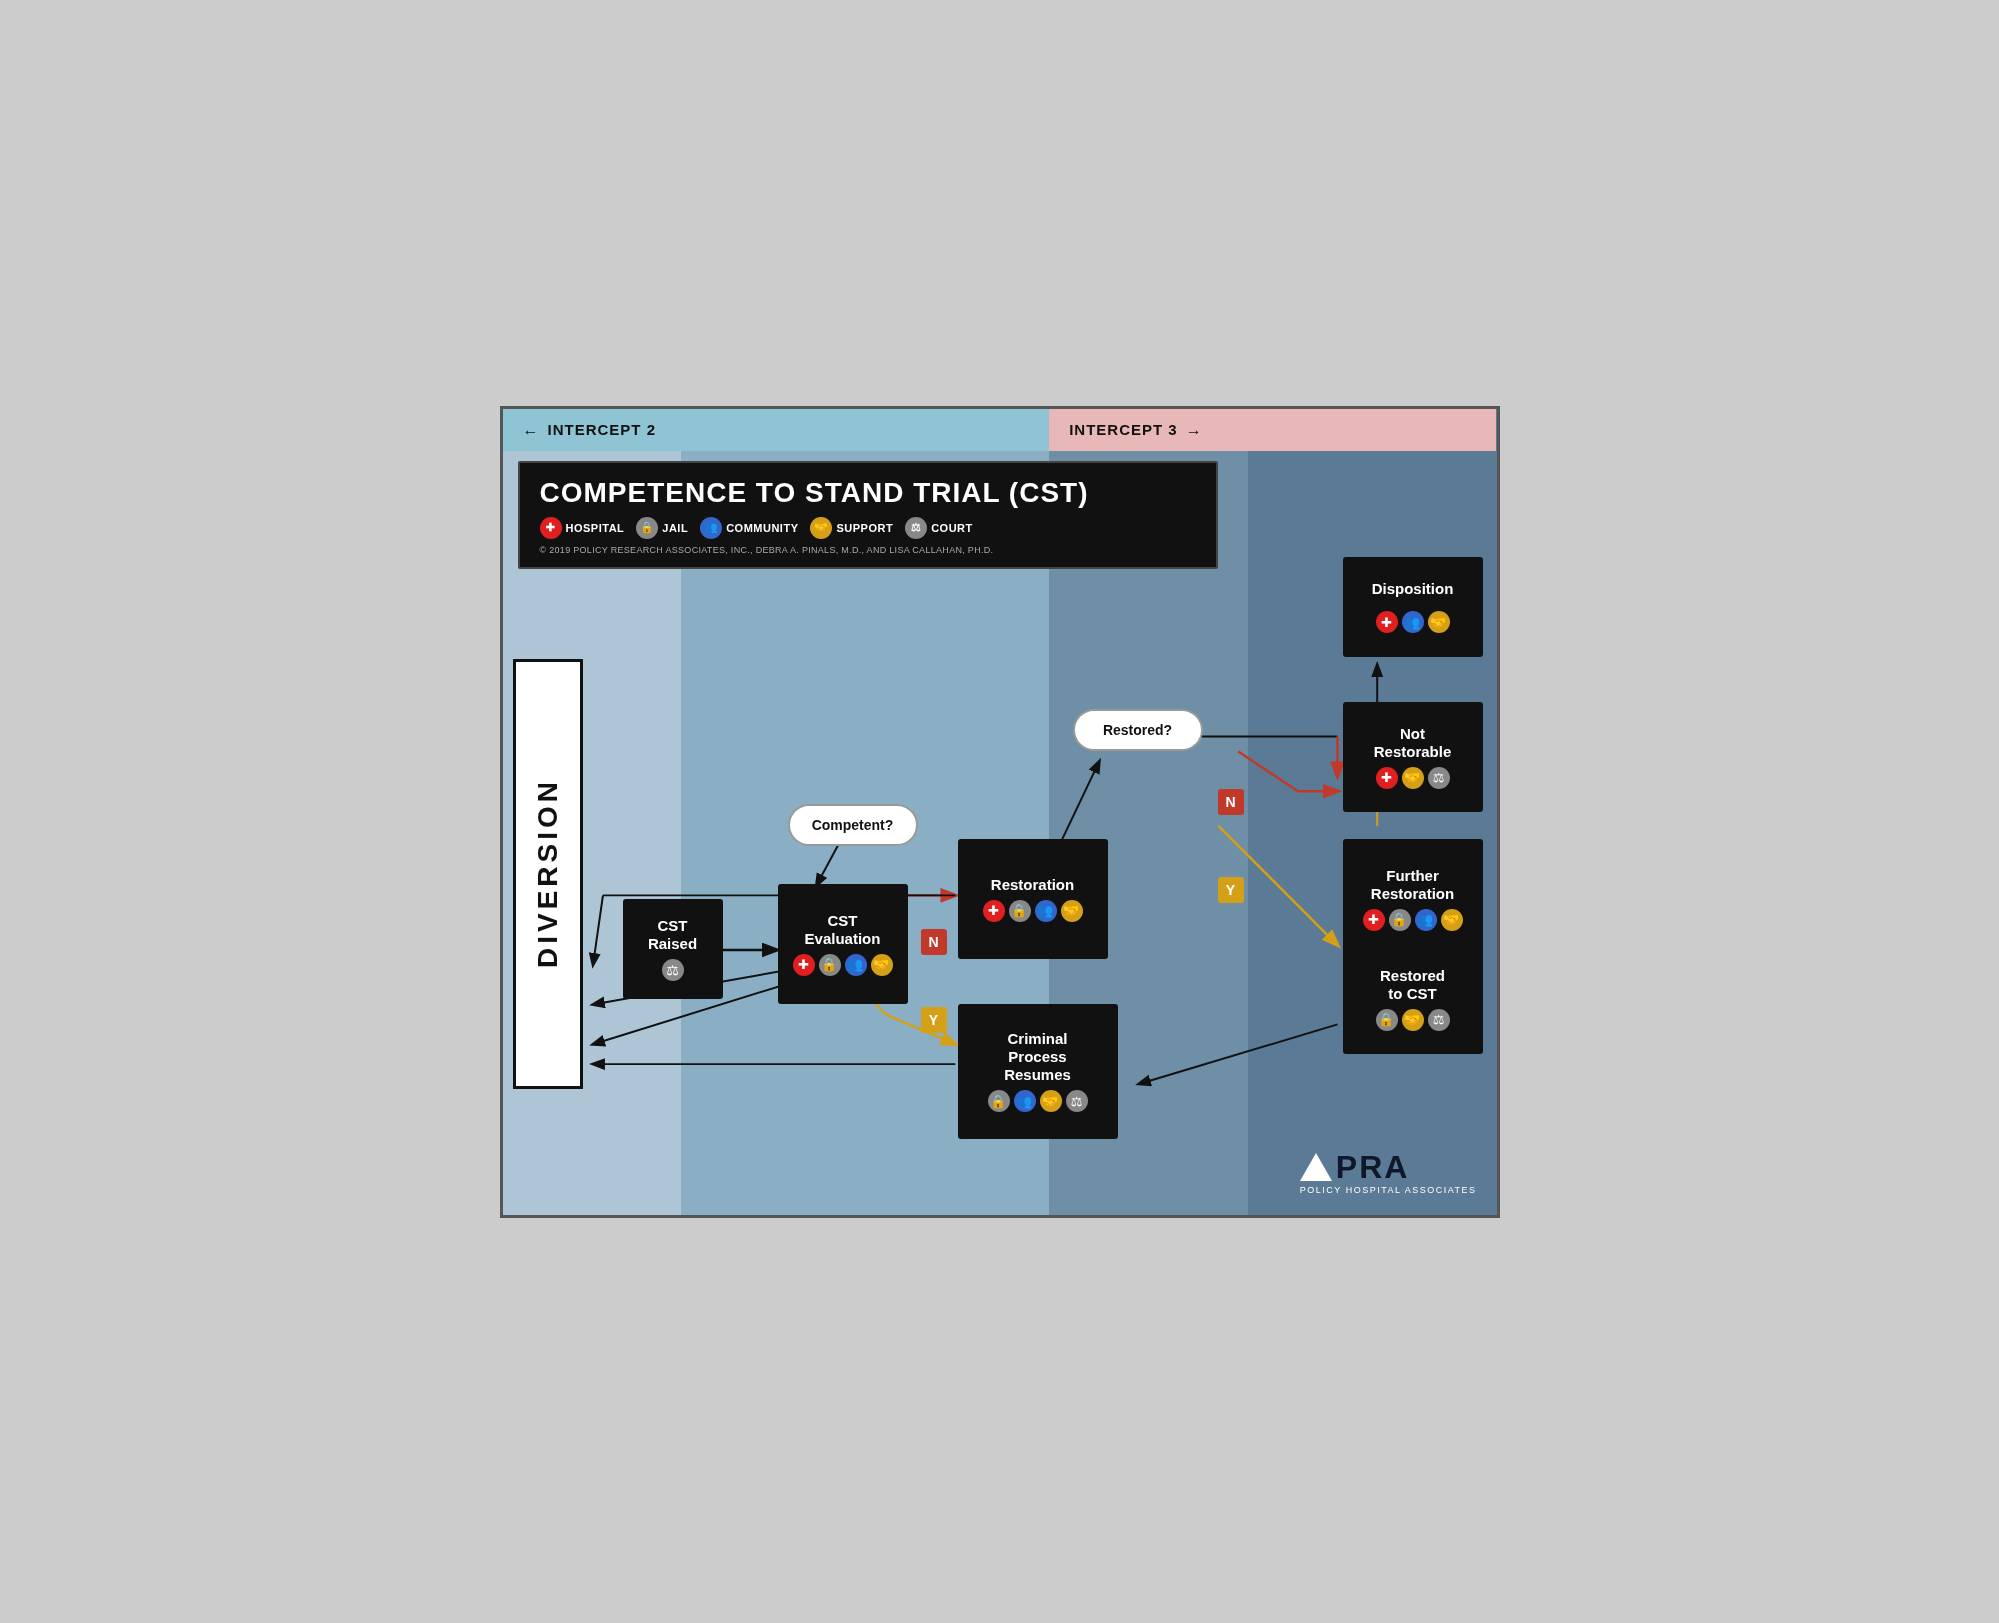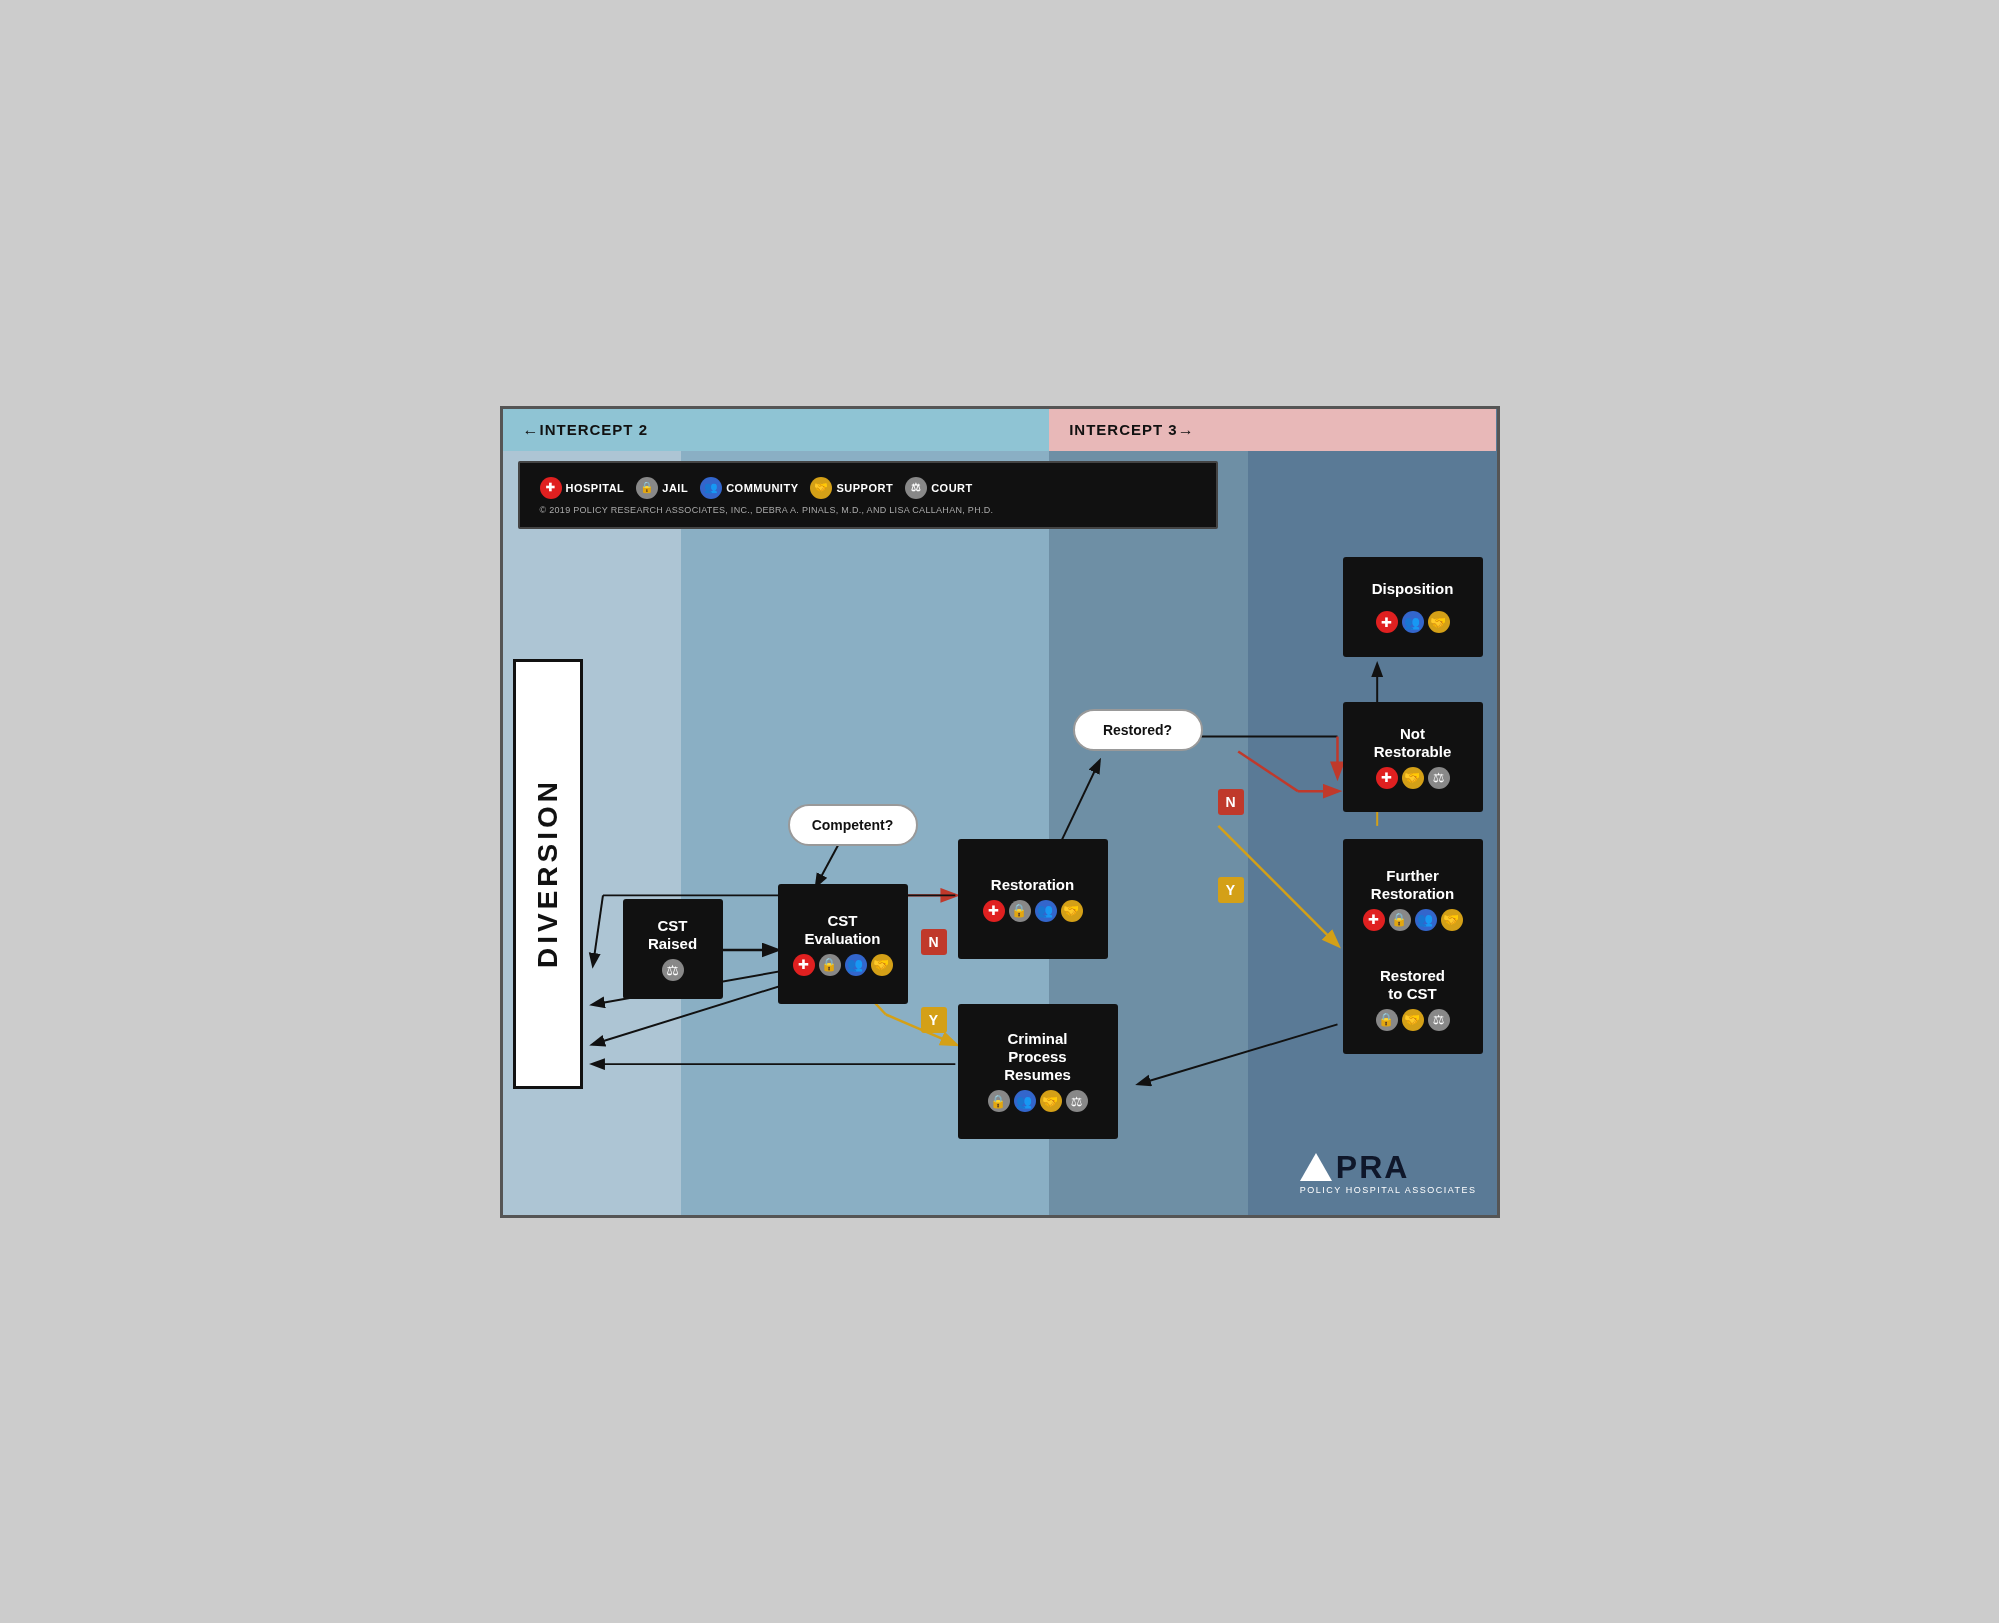--- a/index.html
+++ b/index.html
@@ -77,20 +77,21 @@
       display: flex;
       align-items: center;
       padding-left: 20px;
     }
     .header-text {
       font-weight: 900;
       font-size: 15px;
       letter-spacing: 1px;
       color: #111;
       display: flex;
+      gap: 8px;
     }
     .arrow-left::before { content: '←'; font-size: 16px; font-weight: 900; }
     .arrow-right::after { content: '→'; font-size: 16px; font-weight: 900; }
 
     
     .title-box {
       position: absolute;
       top: 52px;
       left: 15px;
       width: 700px;
@@ -275,20 +276,21 @@
       </span>
     </div>
     <div class="intercept3-header">
       <span class="header-text arrow-right">
         <span>INTERCEPT 3</span>
       </span>
     </div>
   </div>
 
   <div class="title-box">
+    <div class="title-main">COMPETENCE TO STAND TRIAL (CST)</div>
     <div class="legend-row">
       <span class="legend-item">
         <span class="icon-circle icon-hospital">✚</span>
         <span>HOSPITAL</span>
       </span>
       <span class="legend-item">
         <span class="icon-circle icon-jail">🔒</span>
         <span>JAIL</span>
       </span>
       <span class="legend-item">

